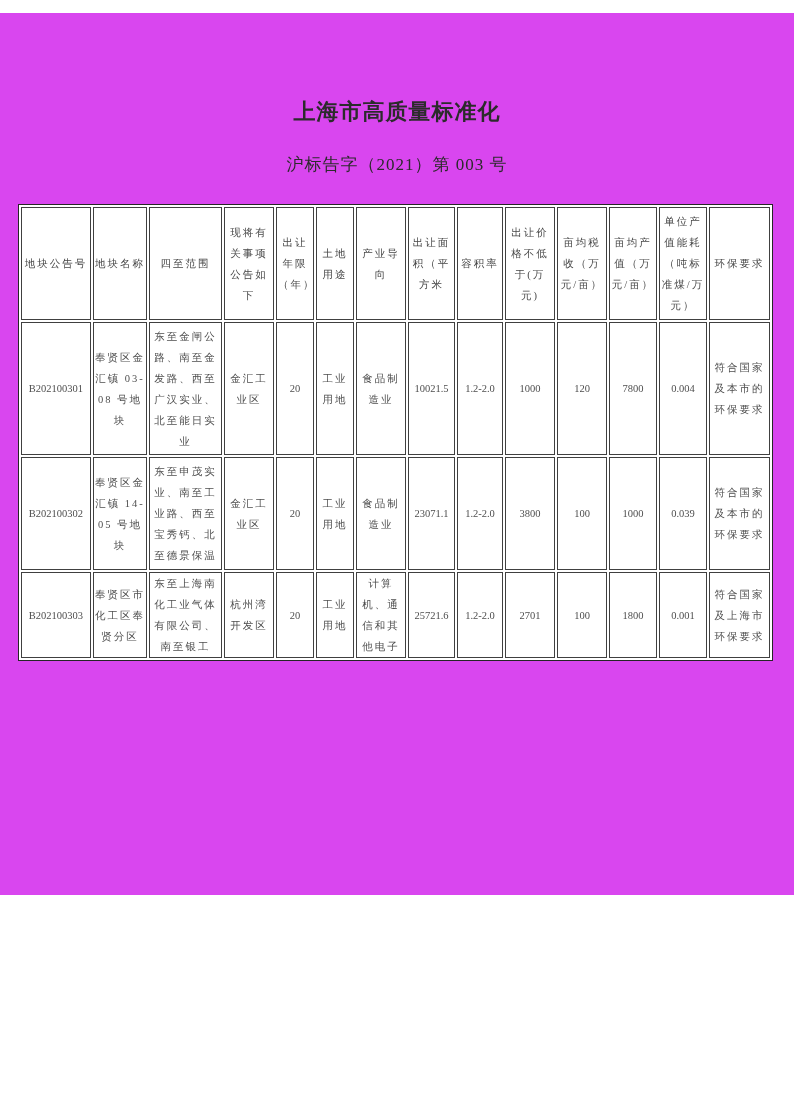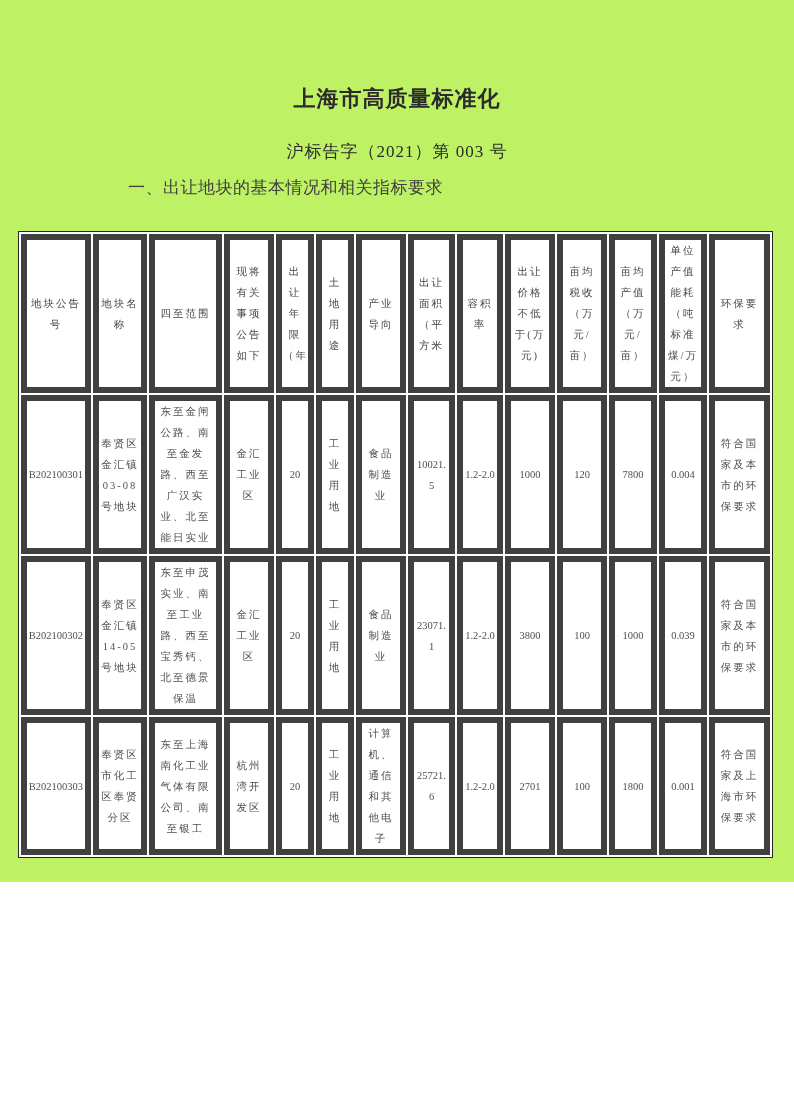--- a/index.html
+++ b/index.html
@@ -4,25 +4,26 @@
 <style>
   html, body {
     margin: 0;
     padding: 0;
     background: #ffffff;
   }
   .page {
     position: relative;
     width: 794px;
     height: 882px;
-    background: #bef264;
+    background: #d946ef;
     overflow: hidden;
     font-family: "Liberation Serif", "DejaVu Serif", serif;
     color: #3f3f3f;
     box-sizing: border-box;
+    margin-top: 13px;
   }
   .doc-title {
     margin: 0;
     text-align: center;
     font-family: "Liberation Sans", "DejaVu Sans", sans-serif;
     font-weight: bold;
     color: #2b2b2b;
     font-size: 22px;
     line-height: 26px;
     letter-spacing: 1px;
@@ -66,21 +67,21 @@
     width: 755px;
     table-layout: fixed;
     border-collapse: separate;
     border-spacing: 2px;
     border: 1px solid #262626;
     background: #ffffff;
     font-size: 10.5px;
     color: #4e4e4e;
   }
   .parcel-table td {
-    border: 6px solid #404040;
+    border: 1px solid #404040;
     text-align: center;
     vertical-align: middle;
     padding: 0 1px;
     line-height: 21px;
     letter-spacing: 2px;
     overflow: hidden;
     word-break: break-all;
   }
   .parcel-table td.num {
     letter-spacing: 0;
@@ -96,21 +97,20 @@
 </style>
 </head>
 <body>
 
 <div class="page">
 
   <h1 class="doc-title first">上海市高质量标准化</h1>
   <h2 class="doc-number">沪标告字（2021）第 003 号</h2>
 
 
-  <p class="section-heading">一、出让地块的基本情况和相关指标要求</p>
 
   <table class="parcel-table">
     <colgroup>
       <col style="width:70px">
         <col style="width:54px">
         <col style="width:73px">
         <col style="width:50px">
       <col style="width:38px">
         <col style="width:38px">
         <col style="width:50px">

